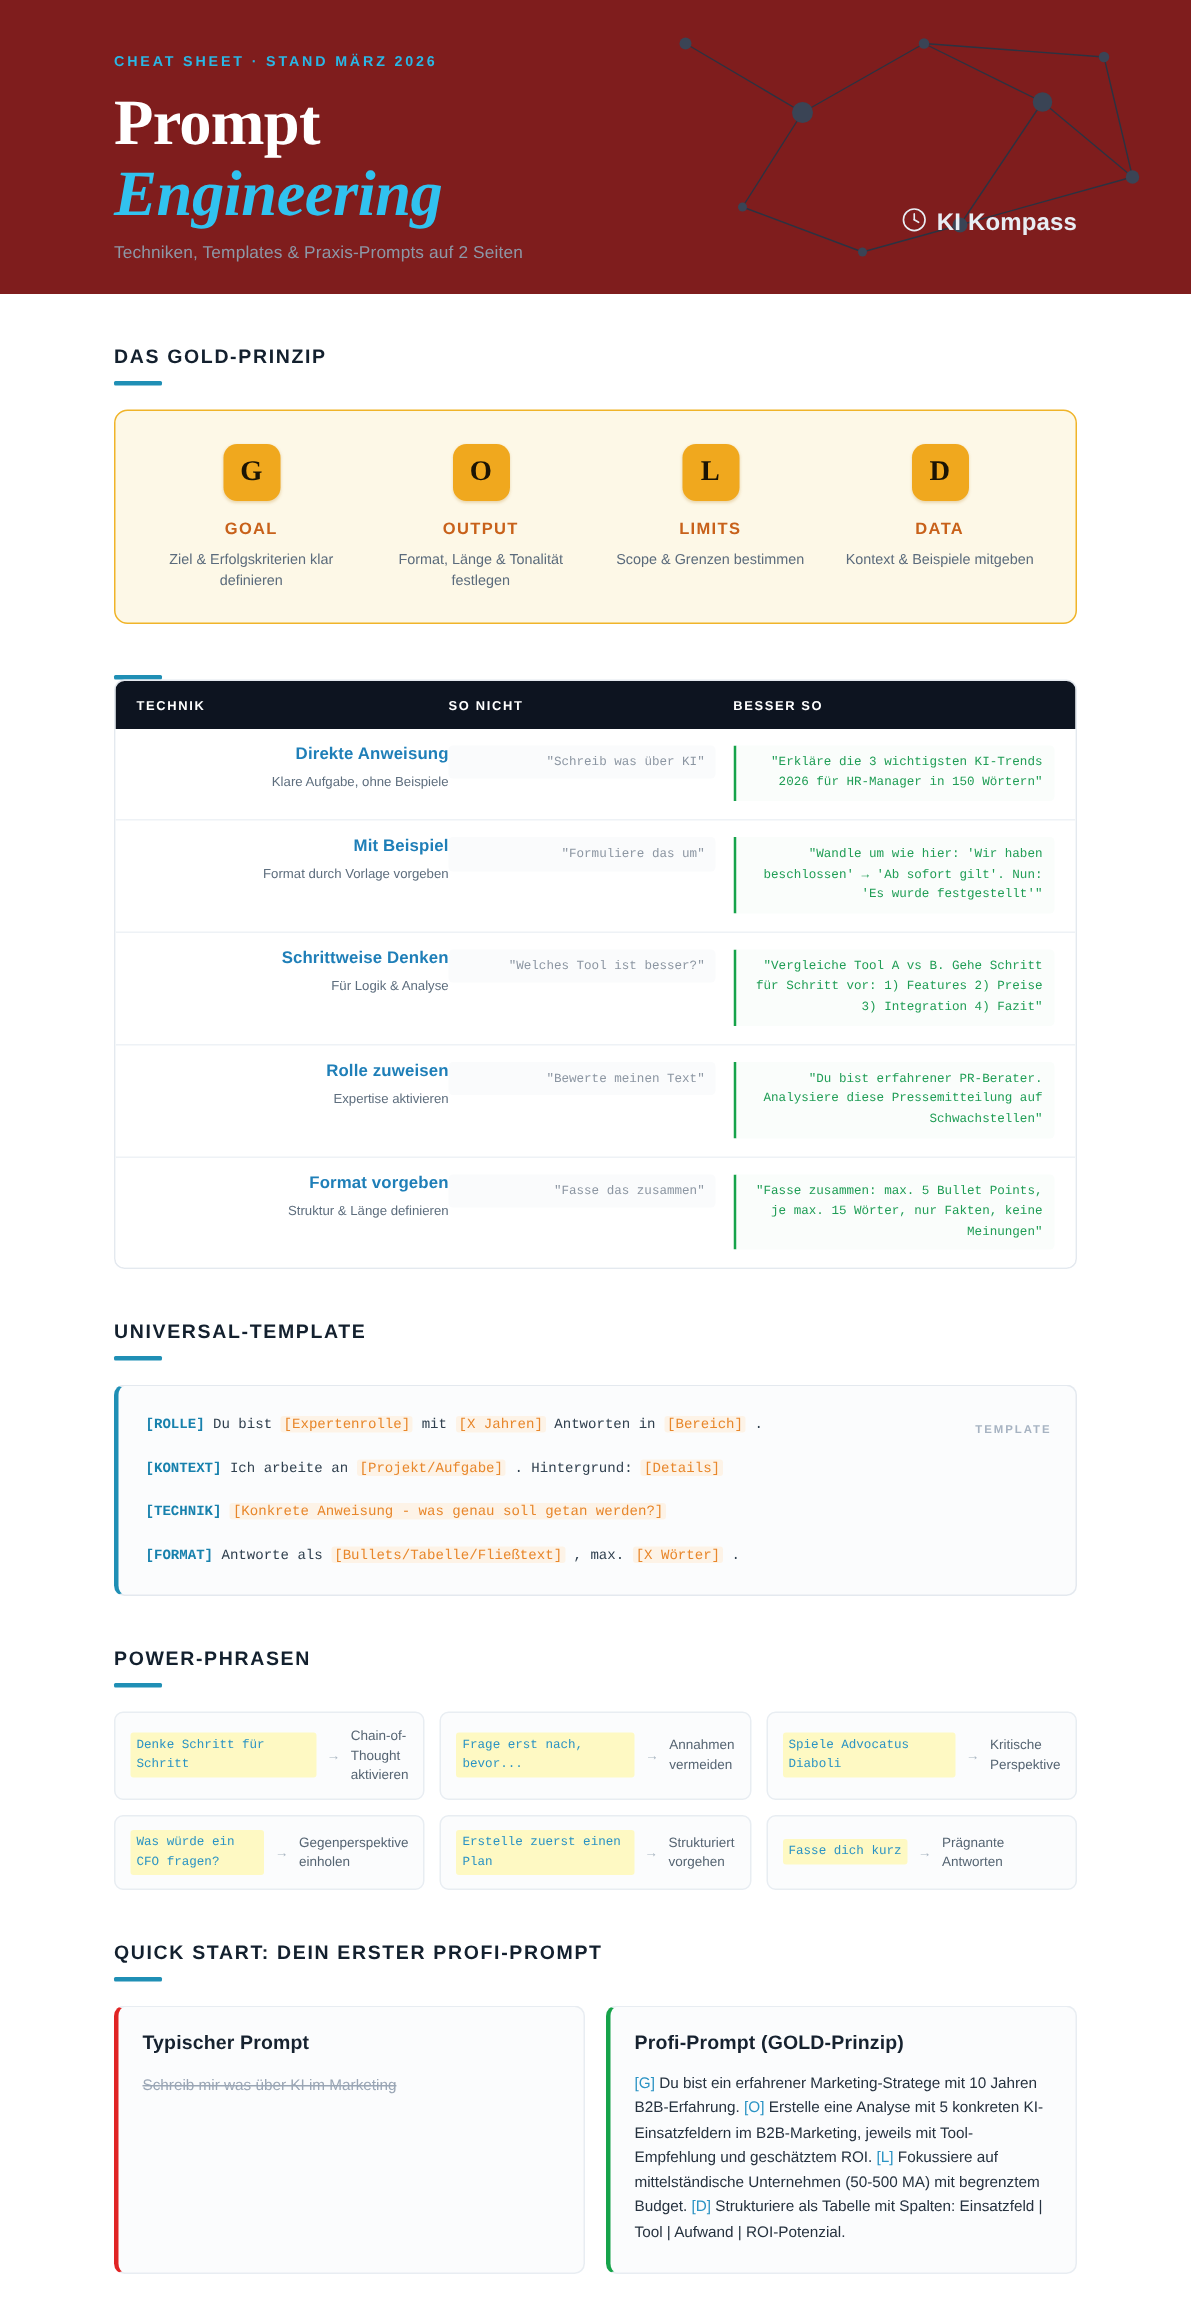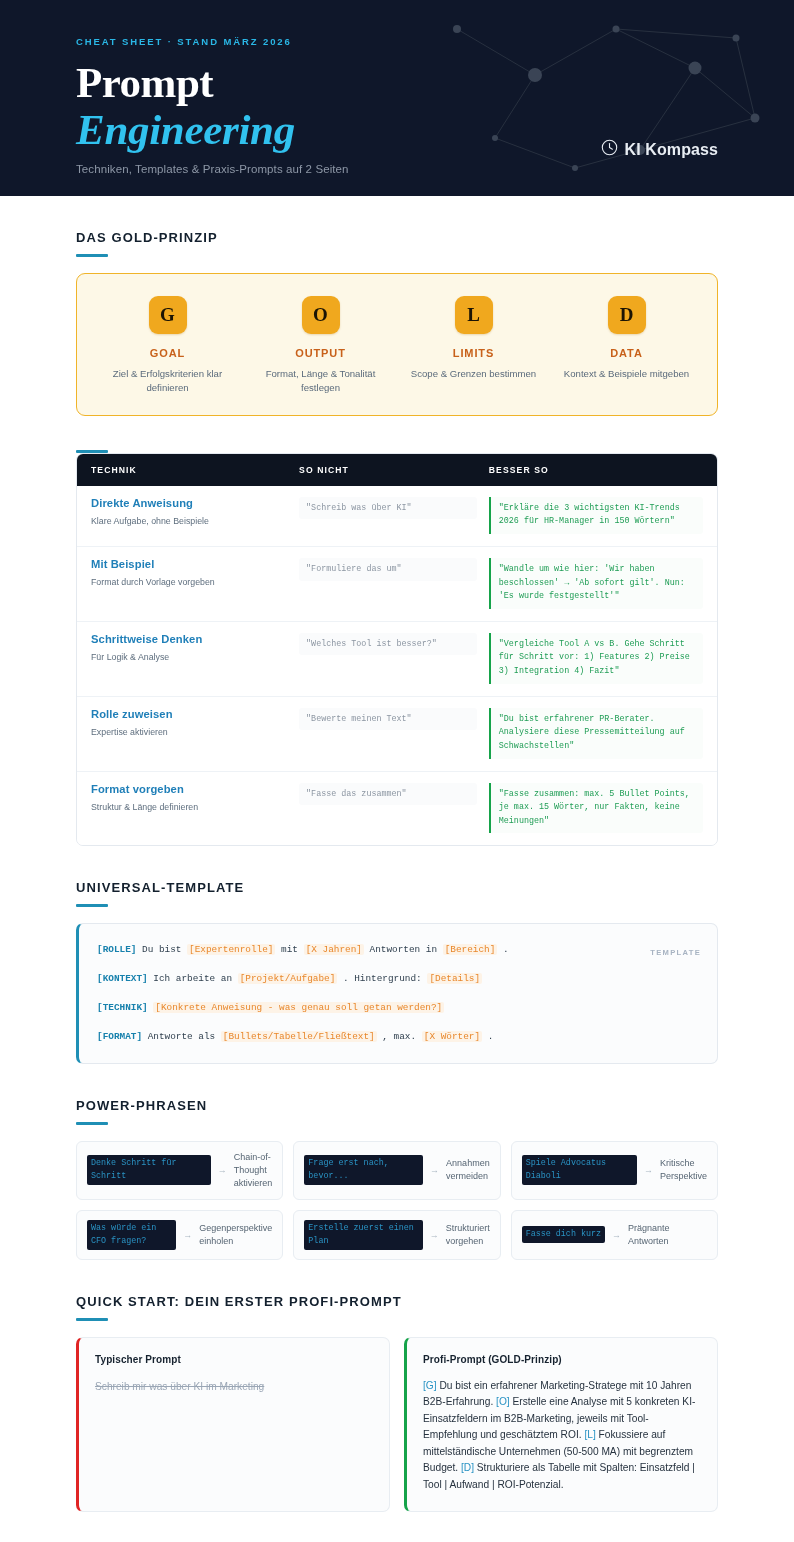--- a/index.html
+++ b/index.html
@@ -10,21 +10,21 @@
     -webkit-font-smoothing: antialiased;
   }
   body { width: 794px; min-height: 1542px; position: relative; }
 
   .page { width: 794px; min-height: 1542px; background: #fff; position: relative; display: flex; flex-direction: column; }
 
   
   .header {
     position: relative;
     height: 196px;
-    background: #0f172a;
+    background: #7f1d1d;
     overflow: hidden;
   }
   .header-net { position: absolute; inset: 0; width: 100%; height: 100%; }
   .header-inner { position: relative; padding: 36px 0 0 76px; z-index: 2; }
   .eyebrow {
     color: #2ab7e6;
     font-size: 9.5px;
     font-weight: bold;
     letter-spacing: 1.9px;
     text-transform: uppercase;
@@ -116,21 +116,21 @@
     display: flex; background: #0d1420; padding: 11px 14px;
   }
   .tbl-head > div {
     font-size: 8.6px; font-weight: bold; letter-spacing: 1.1px; color: #fff; text-transform: uppercase;
   }
   .c1 { width: 34%; }
   .c2 { width: 31%; }
   .c3 { width: 35%; }
   .tbl-row {
     display: flex; padding: 11px 14px 12px; background: #fff;
-    border-top: 1px solid #eef2f6; align-items: flex-start;
+    border-top: 1px solid #eef2f6; align-items: flex-start; text-align: right;
   }
   .tbl-row:first-of-type { border-top: none; }
   .t-name { font-size: 11.2px; font-weight: bold; color: #1f7fb8; letter-spacing: 0.1px; }
   .t-sub { font-size: 8.8px; color: #5e6e7e; margin-top: 7px; }
   .bad-box {
     font-family: "Liberation Mono", monospace;
     font-size: 8.4px; color: #8c96a2;
     background: #fafbfc; border-radius: 3px;
     padding: 5px 7px; line-height: 1.5;
     margin-right: 12px;
@@ -168,35 +168,35 @@
     margin-top: 16px;
     display: grid; grid-template-columns: repeat(3, 1fr);
     gap: 10px;
   }
   .phr {
     border: 1px solid #e8edf2; border-radius: 6px; background: #fbfcfd;
     padding: 9px 10px; display: flex; align-items: center; gap: 7px;
   }
   .phr-code {
     font-family: "Liberation Mono", monospace;
-    font-size: 8.4px; color: #2a93c4; background: #0f172a;
+    font-size: 8.4px; color: #2a93c4; background: #fef9c3;
     border-radius: 2px; padding: 2px 4px; line-height: 1.55; flex: 0 1 auto;
   }
   .phr-arrow { color: #aab6c2; font-size: 9px; flex: 0 0 auto; }
   .phr-txt { font-size: 9px; color: #566573; line-height: 1.45; flex: 1; }
 
   
   .qs-grid { margin-top: 16px; display: grid; grid-template-columns: 1fr 1fr; gap: 14px; }
   .qs-card {
     border: 1px solid #e8edf2; border-radius: 7px; background: #fbfcfd;
     padding: 16px 16px 18px; min-height: 172px;
   }
   .qs-bad { border-left: 3.5px solid #e02424; }
   .qs-good { border-left: 3.5px solid #16a34a; }
-  .qs-title { font-size: 10px; font-weight: bold; color: #16222f; letter-spacing: 0.1px; }
+  .qs-title { font-size: 13px; font-weight: bold; color: #16222f; letter-spacing: 0.1px; }
   .qs-bad-text {
     margin-top: 14px; font-size: 10.2px; color: #9aa6b5;
     text-decoration: line-through; line-height: 1.5;
   }
   .qs-good-text { margin-top: 13px; font-size: 10.2px; color: #26323f; line-height: 1.62; }
   .gkey { color: #2a93c4; font-weight: normal; }
 </style>
 </head>
 <body>
 

